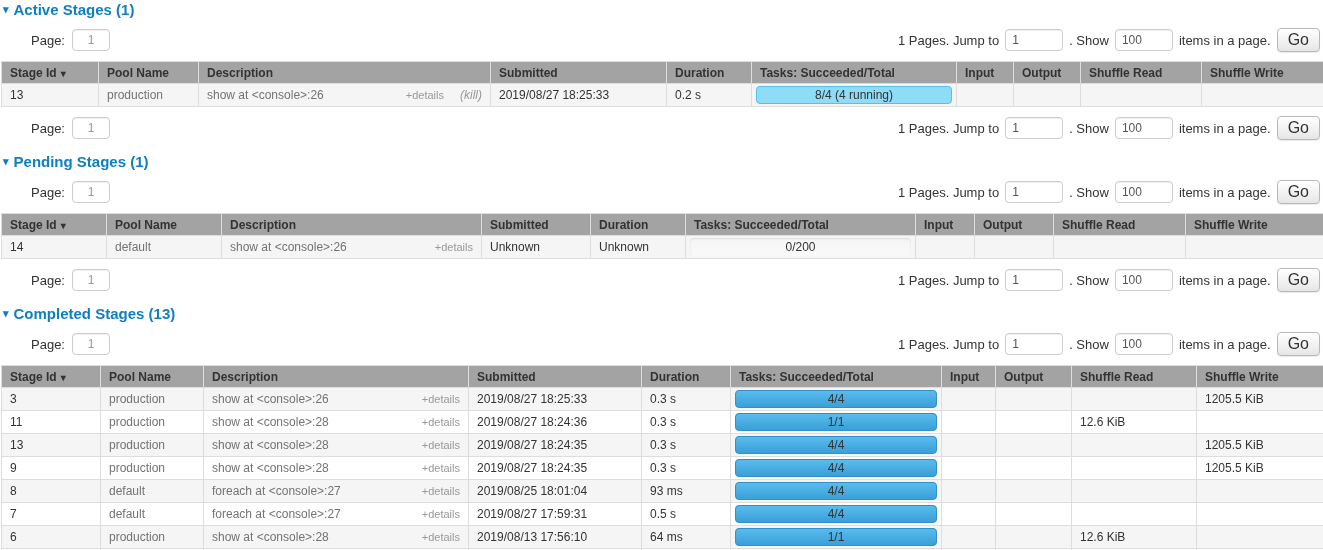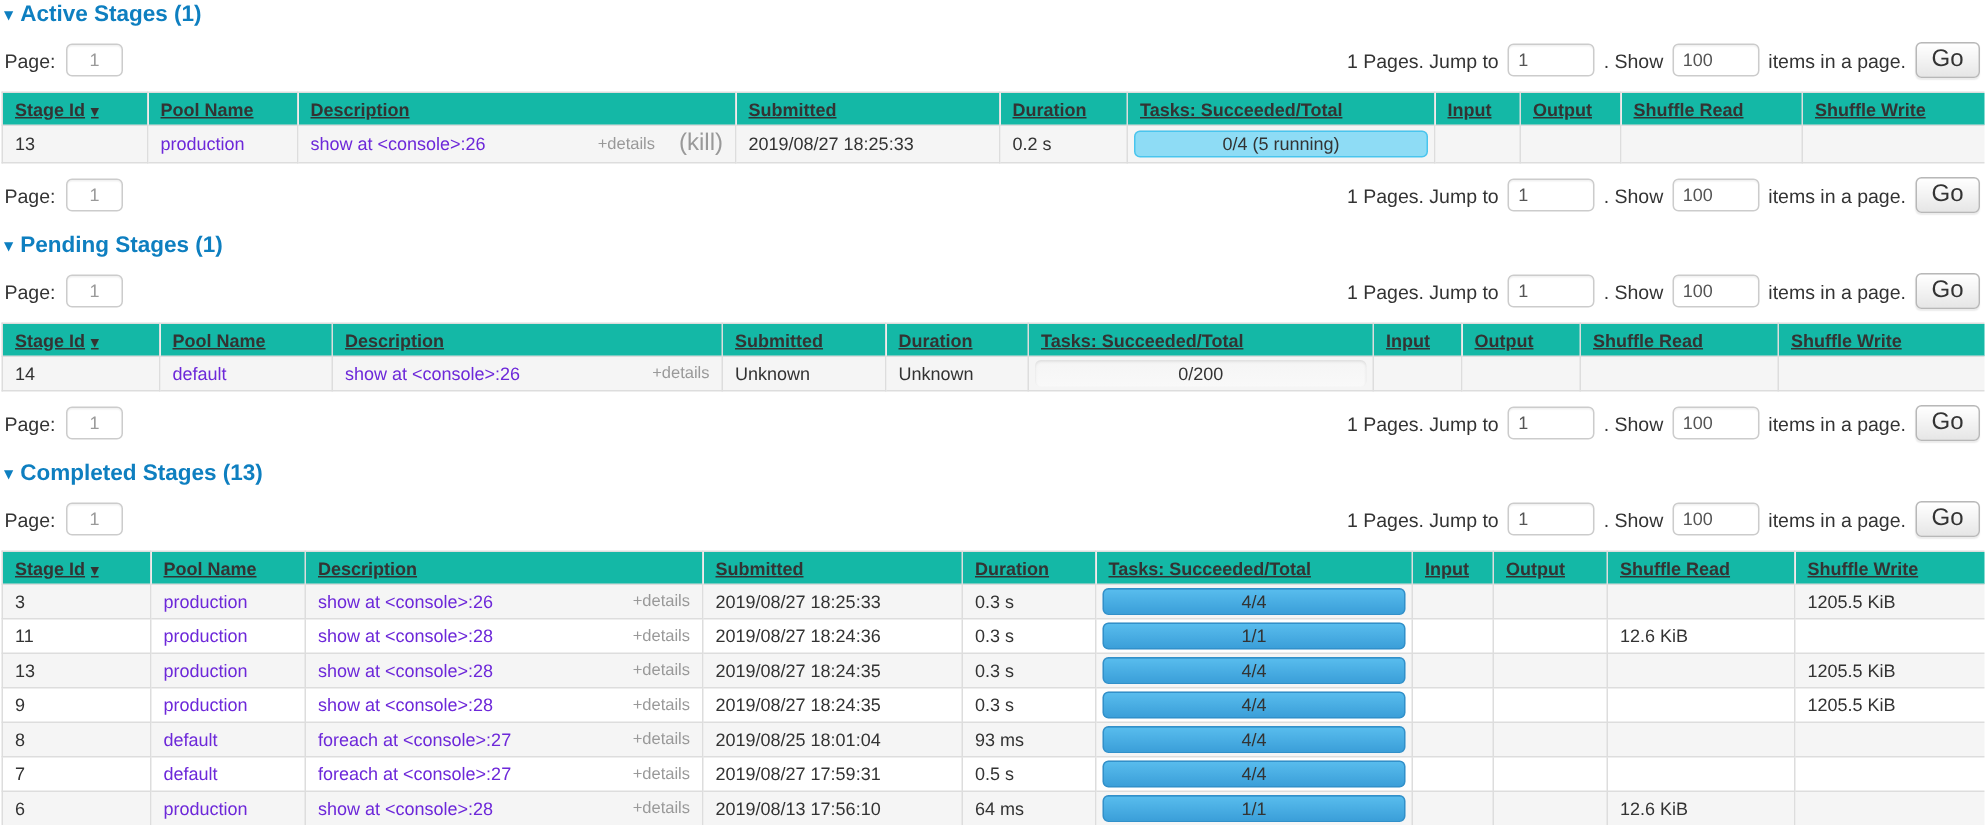--- a/index.html
+++ b/index.html
@@ -16,21 +16,21 @@
     color:#0e7fc0; font-size:15px; font-weight:bold;
     margin:13px 0 10px 2px; display:flex; align-items:center;
   }
   .wrap > .section-title:first-child { margin-top:1px; }
   .collapse-caret { font-size:11px; margin-right:5px; }
 
   .pagerow {
     display:flex; align-items:center; justify-content:space-between;
     margin:9px 0; height:24px; font-size:13px; color:#333;
   }
-  .pagerow .pleft { display:flex; align-items:center; gap:7px; padding-left:2px; }
+  .pagerow .pleft { display:flex; align-items:center; gap:7px; padding-left:2px;margin-left:28px; }
   .pagerow .pright { display:flex; align-items:center; gap:6px; padding-right:2px; }
   input.page-input {
     width:38px; height:22px; border:1px solid #ccc; border-radius:4px;
     text-align:center; color:#9a9a9a; font-size:12px;
     font-family:"Liberation Sans", sans-serif;
     box-shadow:inset 0 1px 1px rgba(0,0,0,.06);
   }
   input.jump-input, input.show-input {
     width:58px; height:22px; border:1px solid #ccc; border-radius:4px;
     padding:2px 6px; color:#555; font-size:12px;
@@ -46,30 +46,30 @@
   }
 
   table.stage-table {
     width:1323px; border-collapse:collapse; table-layout:fixed;
     font-size:12px; margin:2px 0 0 0;
   }
   .stage-table th, .stage-table td {
     border:1px solid #ddd; padding:3px 8px; height:22px;
     text-align:left; white-space:nowrap; overflow:hidden;
   }
-  .stage-table th { font-weight:bold; background:#14b8a6;text-decoration:underline; }
+  .stage-table th { font-weight:bold; background:#a3a3a3; }
   .stage-table tbody tr:nth-child(odd) { background:#f5f5f5; }
   .stage-table tbody tr:nth-child(even) { background:#fff; }
   .sort-caret { font-size:10px; margin-left:4px; }
 
-  a.cell-link { color:#6d28d9; text-decoration:none; cursor:pointer; }
+  a.cell-link { color:#737373; text-decoration:none; cursor:pointer; }
   .desc-wrap { display:flex; align-items:center; justify-content:space-between; }
   .desc-right { display:flex; align-items:center; }
   .details-link { color:#999; font-size:11px; cursor:pointer; }
-  .kill-link { color:#999; font-size:16px; margin-left:16px; cursor:pointer; }
+  .kill-link { color:#999; font-size:12px; margin-left:16px; cursor:pointer;font-style:italic; }
 
   td.tasks-cell { padding:2px 4px; }
   .progress {
     position:relative; height:18px; border-radius:4px;
     background:linear-gradient(#f5f5f5,#f9f9f9);
     box-shadow:inset 0 1px 2px rgba(0,0,0,.1);
   }
   .progress .pbar { position:absolute; top:0; left:0; right:0; bottom:0; border-radius:4px; }
   .pbar-full  { background:linear-gradient(#58bced,#3b9fd9); border:1px solid #3190ca; }
   .pbar-running { background:#8edcf5; border:1px solid #49c5ee; }
@@ -139,21 +139,21 @@
                 <span class="details-link">+details</span>
                 <span class="kill-link">(kill)</span>
               </div>
             </div>
           </td>
           <td>2019/08/27 18:25:33</td>
           <td>0.2 s</td>
           <td class="tasks-cell">
             <div class="progress">
               <div class="pbar pbar-running"></div>
-              <span class="ptext">0/4 (5 running)</span>
+              <span class="ptext">8/4 (4 running)</span>
             </div>
           </td>
           <td></td>
           <td></td>
           <td></td>
           <td></td>
         </tr>
       </tbody>
     </table>
     <div class="pagerow">

